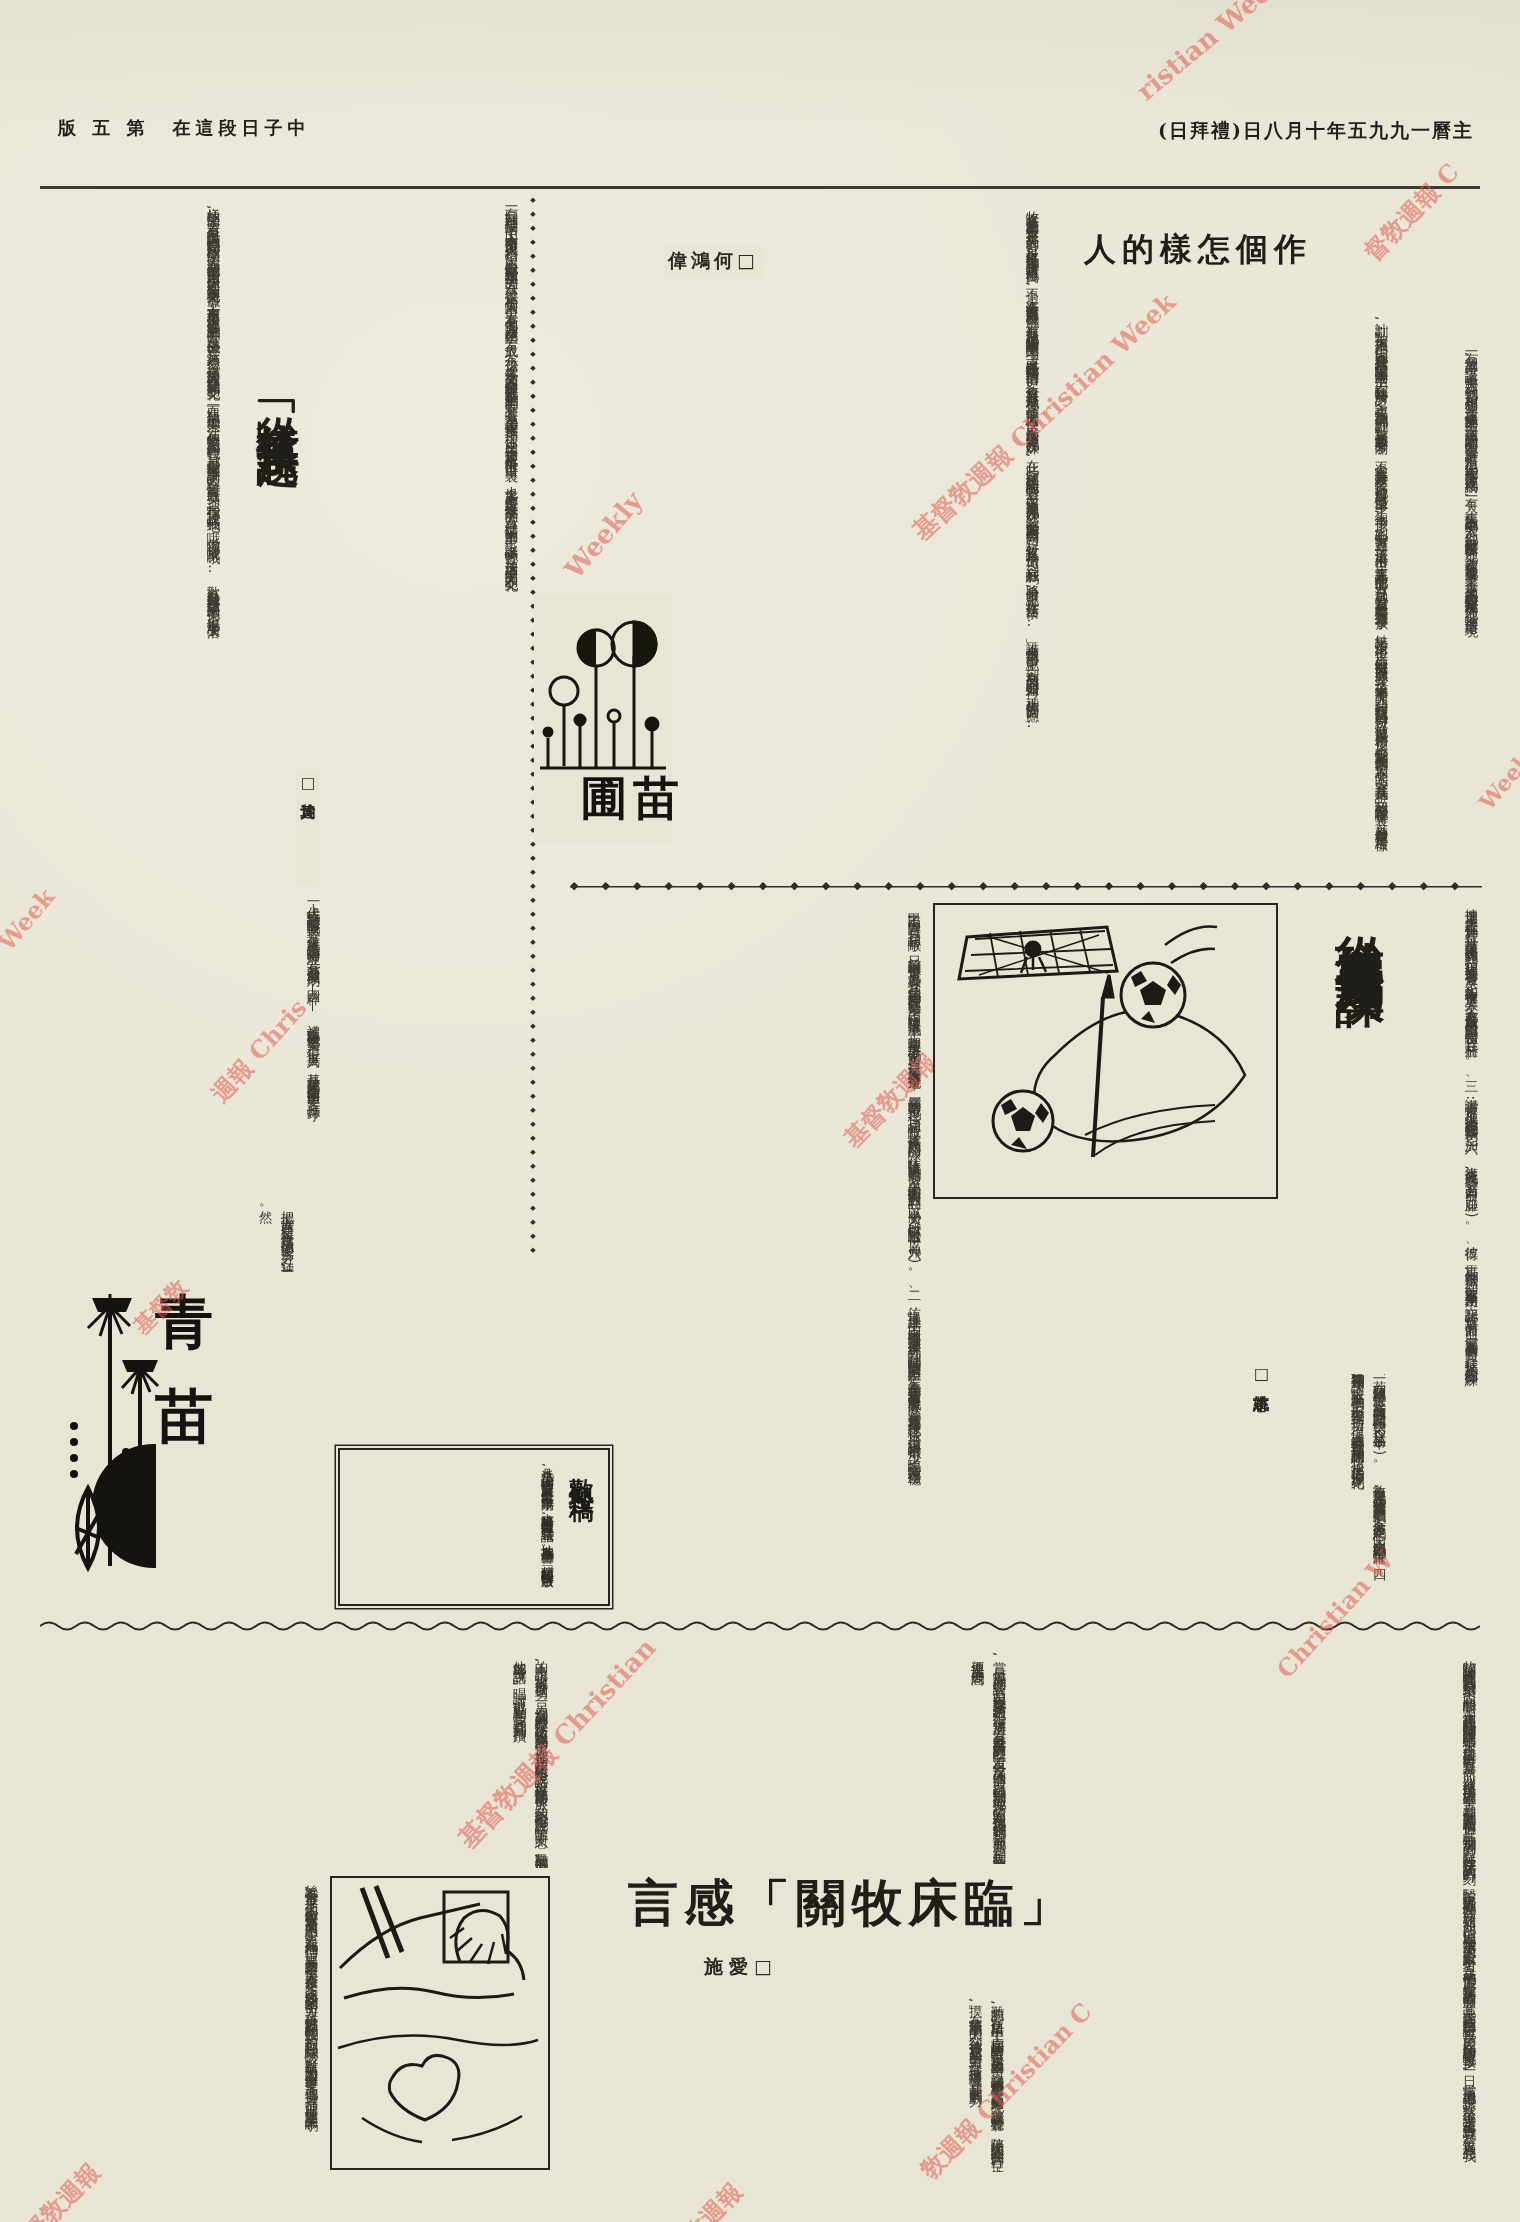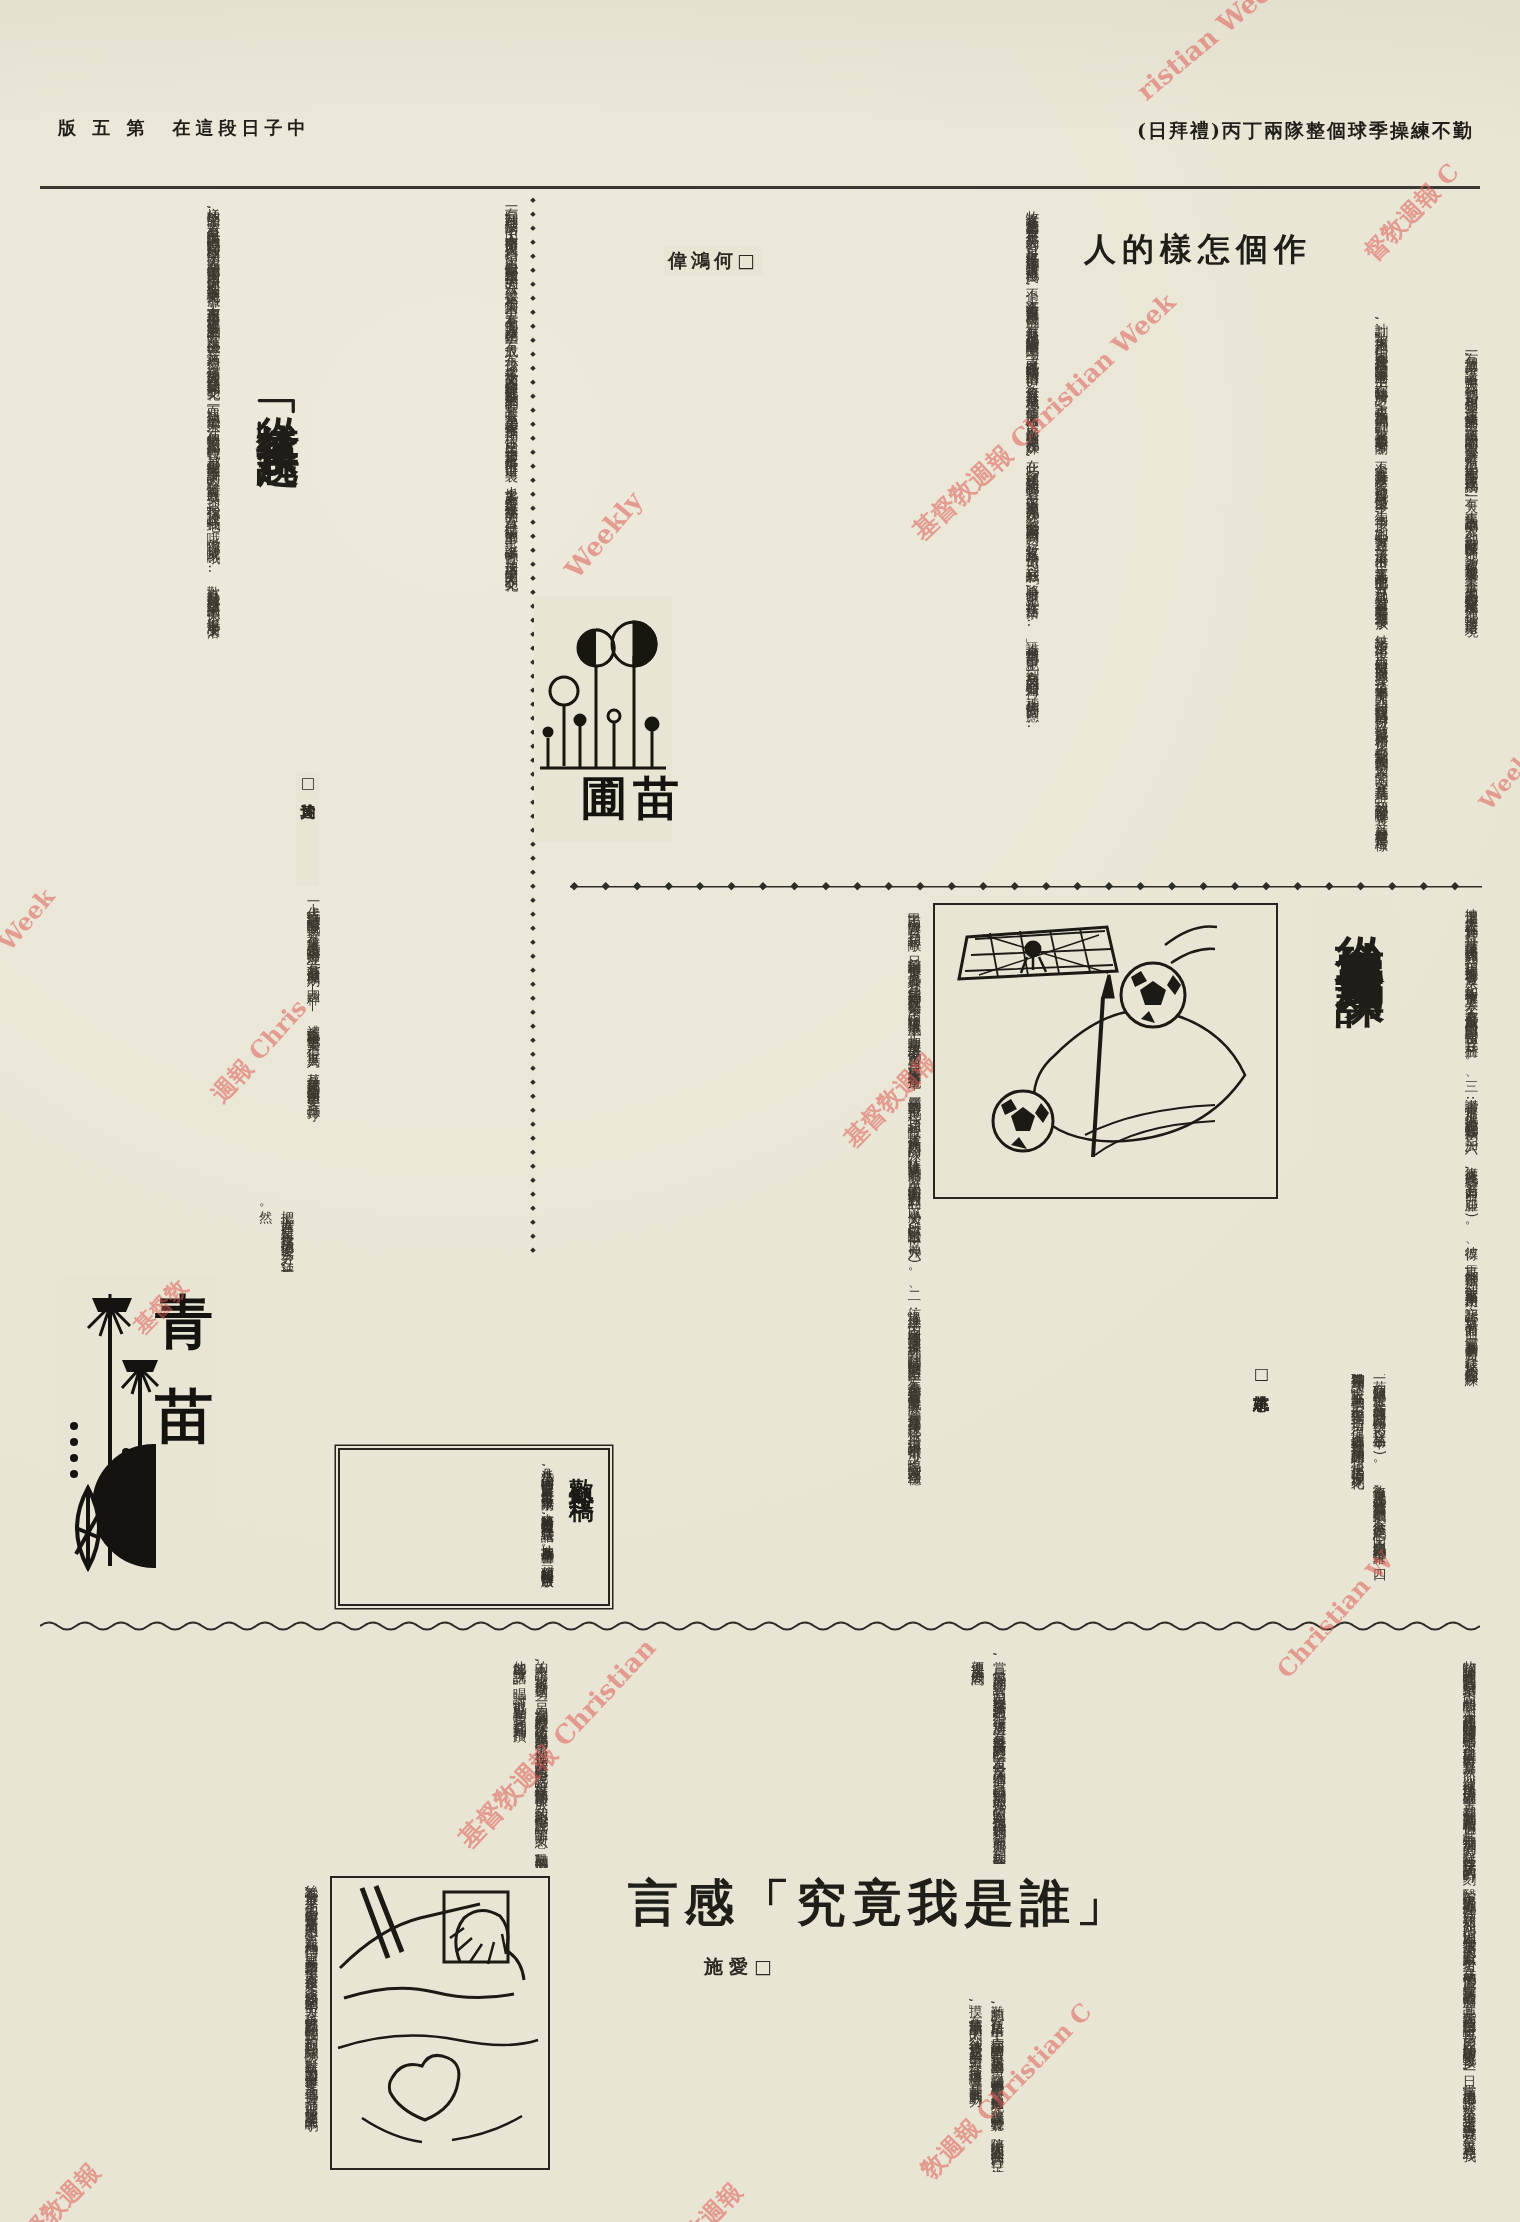--- a/index.html
+++ b/index.html
@@ -73,21 +73,21 @@
   #a4l{left:58px;top:1650px;width:494px;height:218px;}
   #a4ll{left:58px;top:1874px;width:264px;height:298px;}
   #sketch-box{left:330px;top:1876px;width:216px;height:290px;z-index:3;}
 </style>
 </head>
 <body>
 
 <div id="page">
 
   <div class="abs htitle" id="hdr-left">版 五 第　在這段日子中</div>
-  <div class="abs htitle" id="hdr-right">(日拜禮)丙丁兩隊整個球季操練不勤</div>
+  <div class="abs htitle" id="hdr-right">(日拜禮)日八月十年五九九一曆主</div>
   <div class="abs rule" id="hdr-rule"></div>
 
   <div class="abs diam vtext" id="div-vert">◆◆◆◆◆◆◆◆◆◆◆◆◆◆◆◆◆◆◆◆◆◆◆◆◆◆◆◆◆◆◆◆◆◆◆◆◆◆◆◆◆◆◆◆◆◆◆◆◆◆◆◆◆◆◆◆◆◆◆◆◆◆◆◆◆◆◆◆◆◆◆◆◆◆◆◆◆◆◆◆◆◆◆◆◆◆◆◆◆◆</div>
   <div class="abs diam" id="div-diamonds">◆◆◆◆◆◆◆◆◆◆◆◆◆◆◆◆◆◆◆◆◆◆◆◆◆◆◆◆◆◆</div>
   <div class="abs" id="div-wavy">
     <svg width="1440" height="16" viewBox="0 0 1440 16">
       <path d="M0 8 q9 -7 18 0 t18 0 t18 0 t18 0 t18 0 t18 0 t18 0 t18 0 t18 0 t18 0 t18 0 t18 0 t18 0 t18 0 t18 0 t18 0 t18 0 t18 0 t18 0 t18 0 t18 0 t18 0 t18 0 t18 0 t18 0 t18 0 t18 0 t18 0 t18 0 t18 0 t18 0 t18 0 t18 0 t18 0 t18 0 t18 0 t18 0 t18 0 t18 0 t18 0 t18 0 t18 0 t18 0 t18 0 t18 0 t18 0 t18 0 t18 0 t18 0 t18 0 t18 0 t18 0 t18 0 t18 0 t18 0 t18 0 t18 0 t18 0 t18 0 t18 0 t18 0 t18 0 t18 0 t18 0 t18 0 t18 0 t18 0 t18 0 t18 0 t18 0 t18 0 t18 0 t18 0 t18 0 t18 0 t18 0 t18 0 t18 0 t18 0 t18 0" fill="none" stroke="#2f2d28" stroke-width="2"></path>
     </svg>
   </div>
 
@@ -193,21 +193,21 @@
         <polygon points="76,240 92,244 84,232" fill="#1c1a15"></polygon>
       </g>
     </svg>
   </div>
 
   <div class="abs box" id="subbox">
     <div class="sb-title">歡迎投稿</div>
     <div class="sb-body">凡生活小品,抒情散文皆宜,每篇以一千二百字爲限。來稿請附眞實姓名,聯絡電話、地址及所屬堂會。信封面註明投「青苗版」。</div>
   </div>
 
-  <div class="abs htitle" id="t4">言感「究竟我是誰」</div>
+  <div class="abs htitle" id="t4">言感「關牧床臨」</div>
   <div class="abs author" id="au4">施愛□</div>
   <div class="abs vtext" id="a4r">牧關訓練課程實習的時刻結束了,回想瞬間,十個禮拜的臨牀牧關訓練經已結束,那段日子有苦有樂,然而,縱使那段日子的確辛苦,却有深刻的意義和價值,其中特別深刻的,是往醫院探訪病人的時刻。醫院中病人流動性甚高,雖然如此,但因她在我留下來的一些資料中掛名,或是他們留下一些被探訪者的病歷,其中一些病人住院的日子也較長,因此探訪的機會也較多。一日,當病房地帶挨診,突然一位護士走上前告訴我,有一位病人想見我。</div>
   <div class="abs vtext" id="a4t">賞,何等深刻的探訪,乃是因我反省探訪過她,很難溝通,沒有甚麼再探訪的經歷,沒有再一次深入的溝通,自己轉到別的地方探訪,因而我不怕再接觸她,易地而處,想到病人臥牀的孤單,我便再次前去慰問。</div>
   <div class="abs vtext" id="a4m">難忘的,在這段日子中,病房探訪的實習是一次寶貴的學習,讓我體會歷程中一次喜樂的境界,讓我學會聆聽、陪伴與人間的疾苦同行,「正等待着主愛的觸摸」,在痛苦無助中的人,卻彷彿看見起步的力量,縱使前進緩慢,却是眞實的動力。</div>
   <div class="abs vtext" id="a4l">的人來說,來得那麼適切。另一個深刻的經歷是探訪一位游水遇溺的孩子,他在第二次探訪時已不能說話,母親憔悴的樣子一般,我的心也不能說話,除了安慰、鼓勵他的母親,我們也在他的耳邊說話、唱詩,他也一點點進步,我們見到神蹟。</div>
   <div class="abs vtext" id="a4ll">絲毫不肯放棄,他的生命每天繫於天父的恩手,要與死神搏鬥,更興奮的是孩子一天天康復起來,此勇敢頑强的生命力,孩子身體點點的接觸,想不到那一絲關懷,對臥病無力的人何等重要,他們身邊,伸出那一雙溫柔的手嗎?</div>
 
   <div class="abs box" id="sketch-box">
     <svg width="211" height="285" viewBox="0 0 211 285">
       <g stroke="#1c1a15" fill="none" stroke-width="3">

